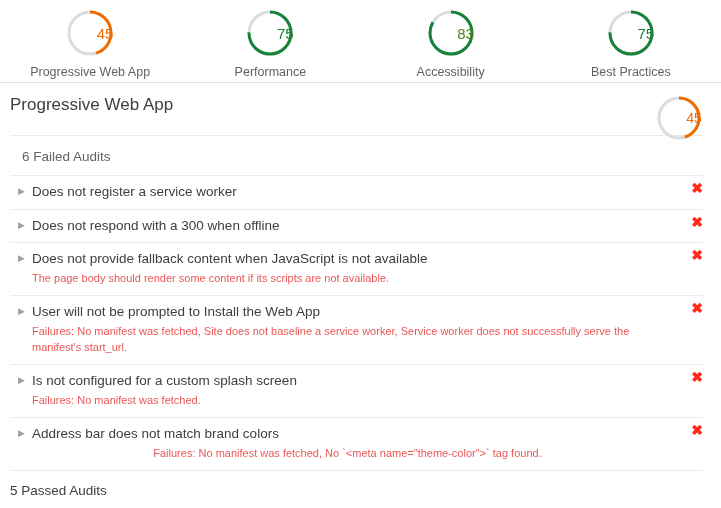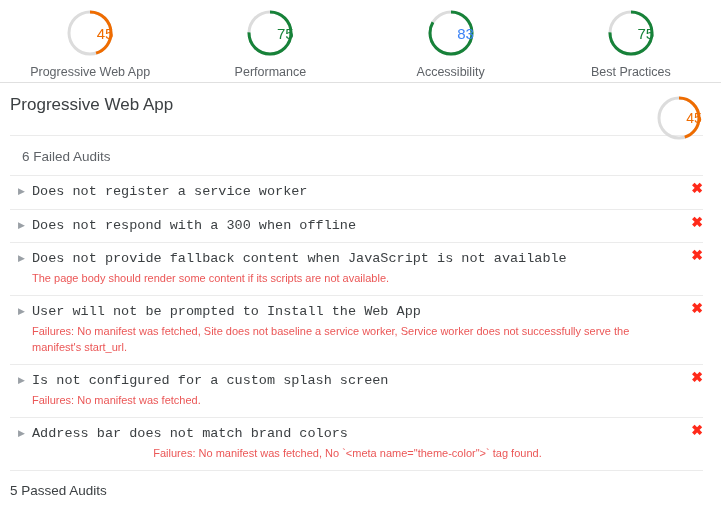--- a/index.html
+++ b/index.html
@@ -130,21 +130,20 @@
     font-size: 9px;
     line-height: 1;
     user-select: none;
   }
   .audit-title {
     flex: 1 1 auto;
     font-size: 13.5px;
     color: #3c4043;
     line-height: 1.35;
     padding-right: 24px;
-    font-family: Liberation Mono, monospace;
   }
   .fail-x {
     position: absolute;
     right: 0;
     top: 5px;
     color: #ff2a1a;
     font-size: 14px;
     font-weight: bold;
     line-height: 1;
   }
@@ -192,21 +191,21 @@
     </div>
     <div class="score-label">Performance</div>
   </div>
 
   <div class="score-item">
     <div class="gauge-wrap">
       <svg width="50" height="50" viewBox="0 0 50 50">
         <circle cx="25" cy="25" r="21" fill="none" stroke="#dcdcdc" stroke-width="3"></circle>
         <circle class="arc" cx="25" cy="25" r="21" fill="none" stroke-width="3" stroke-linecap="butt" stroke="#178239" stroke-dasharray="109.51591990414019 131.94689145077132"></circle>
       </svg>
-      <div class="gauge-value" style="color: #3b82f6;">83</div>
+      <div class="gauge-value" style="color: #4d7c0f;">83</div>
     </div>
     <div class="score-label">Accessibility</div>
   </div>
 
   <div class="score-item">
     <div class="gauge-wrap">
       <svg width="50" height="50" viewBox="0 0 50 50">
         <circle cx="25" cy="25" r="21" fill="none" stroke="#dcdcdc" stroke-width="3"></circle>
         <circle class="arc" cx="25" cy="25" r="21" fill="none" stroke-width="3" stroke-linecap="butt" stroke="#178239" stroke-dasharray="98.96016858807849 131.94689145077132"></circle>
       </svg>

